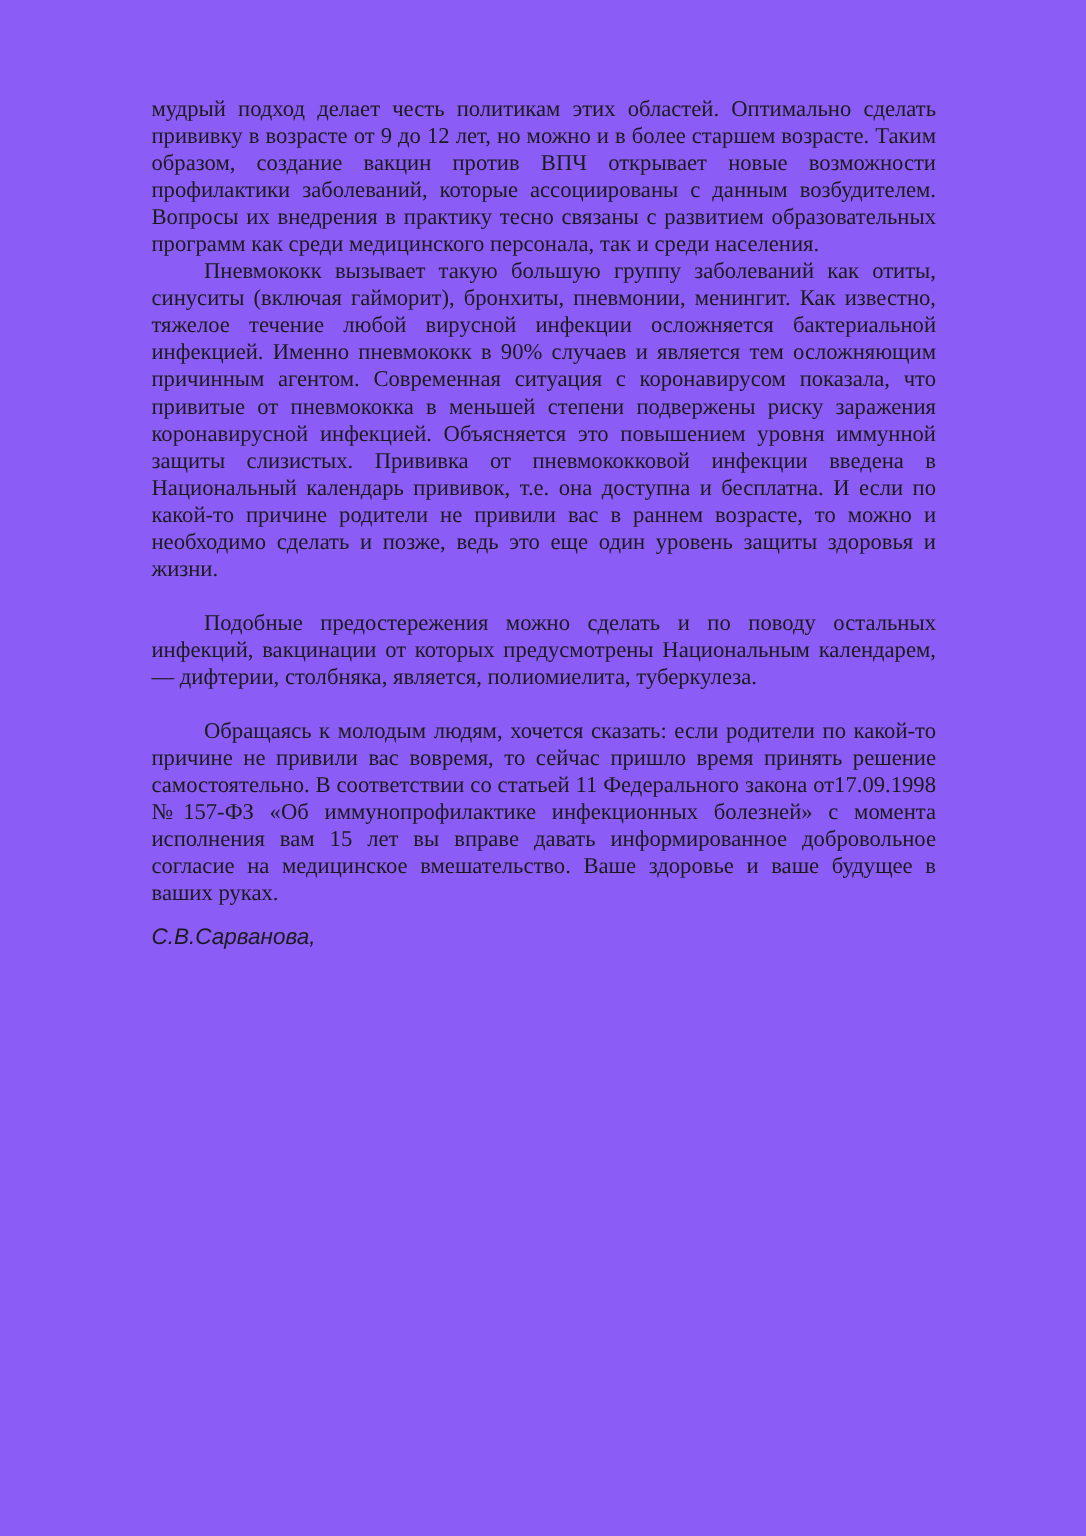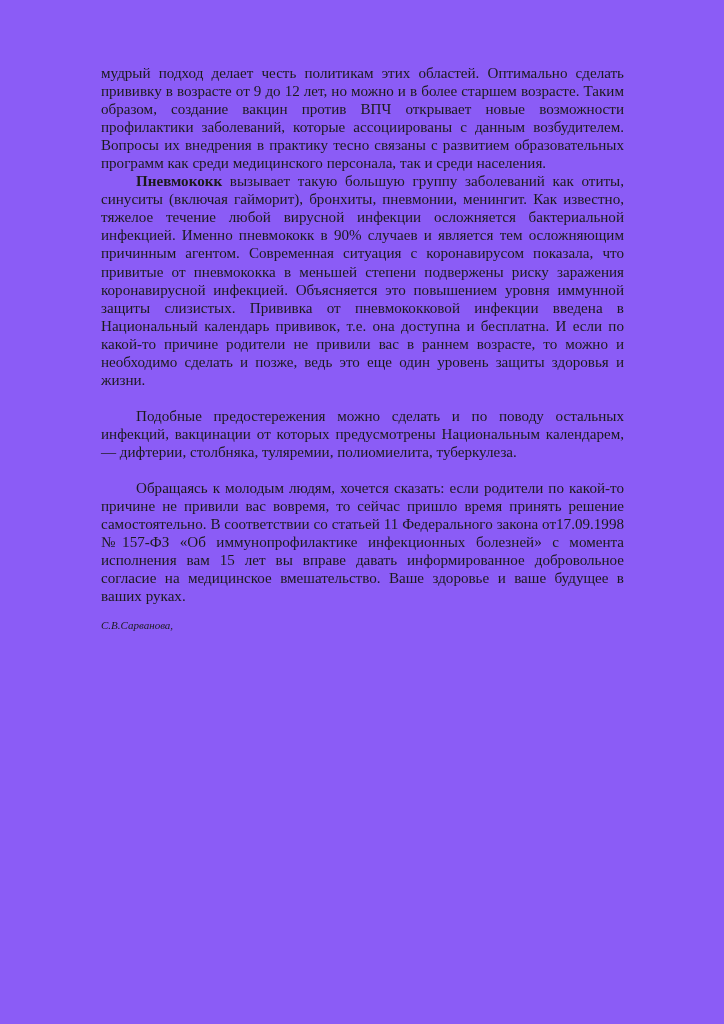--- a/index.html
+++ b/index.html
@@ -31,30 +31,30 @@
     text-align: justify;
     text-justify: inter-word;
     text-indent: 35px;
     hyphens: none;
     -webkit-hyphens: none;
   }
   .para.no-indent {
     text-indent: 0;
   }
   .para b {
-    font-weight: bold;
+    font-weight: normal;
   }
   .gap-line {
     height: 18.05px;
   }
   .signature {
     margin: 0;
-    font-family: Liberation Serif, serif;
+    font-family: Liberation Sans, sans-serif;
     font-style: italic;
-    font-size: 11px;
+    font-size: 15px;
     line-height: 18.3px;
     color: #1b1b1b;
     text-align: left;
     text-indent: 0;
     white-space: nowrap;
   }
   .sig-block {
     margin-top: 11px;
   }
 </style>
@@ -63,21 +63,21 @@
 
 <div class="page">
   <div class="content">
 
     <p class="para no-indent"><span>мудрый подход делает честь политикам этих областей. Оптимально сделать прививку в возрасте от 9 до 12 лет, но можно и в более старшем возрасте. Таким образом, создание вакцин против ВПЧ открывает новые возможности профилактики заболеваний, которые ассоциированы с данным возбудителем. Вопросы их внедрения в практику тесно связаны с развитием образовательных программ как среди медицинского персонала, так и среди населения.</span></p>
 
     <p class="para"><b>Пневмококк</b><span> вызывает такую большую группу заболеваний как отиты, синуситы (включая гайморит), бронхиты, пневмонии, менингит. Как известно, тяжелое течение любой вирусной инфекции осложняется бактериальной инфекцией. Именно пневмококк в 90% случаев и является тем осложняющим причинным агентом. Современная ситуация с коронавирусом показала, что привитые от пневмококка в меньшей степени подвержены риску заражения коронавирусной инфекцией. Объясняется это повышением уровня иммунной защиты слизистых. Прививка от пневмококковой инфекции введена в Национальный календарь прививок, т.е. она доступна и бесплатна. И если по какой-то причине родители не привили вас в раннем возрасте, то можно и необходимо сделать и позже, ведь это еще один уровень защиты здоровья и жизни.</span></p>
 
     <div class="gap-line"></div>
 
-    <p class="para"><span>Подобные предостережения можно сделать и по поводу остальных инфекций, вакцинации от которых предусмотрены Национальным календарем, — дифтерии, столбняка, туляремии, полиомиелита, туберкулеза.</span></p>
+    <p class="para"><span>Подобные предостережения можно сделать и по поводу остальных инфекций, вакцинации от которых предусмотрены Национальным календарем, — дифтерии, столбняка, является, полиомиелита, туберкулеза.</span></p>
 
     <div class="gap-line"></div>
 
     <p class="para"><span>Обращаясь к молодым людям, хочется сказать: если родители по какой-то причине не привили вас вовремя, то сейчас пришло время принять решение самостоятельно. В соответствии со статьей 11 Федерального закона от17.09.1998 №157-ФЗ «Об иммунопрофилактике инфекционных болезней» с момента исполнения вам 15 лет вы вправе давать информированное добровольное согласие на медицинское вмешательство. Ваше здоровье и ваше будущее в ваших руках.</span></p>
 
     <div class="sig-block">
       <p class="signature">С.В.Сарванова,</p>
     </div>
 
   </div>

